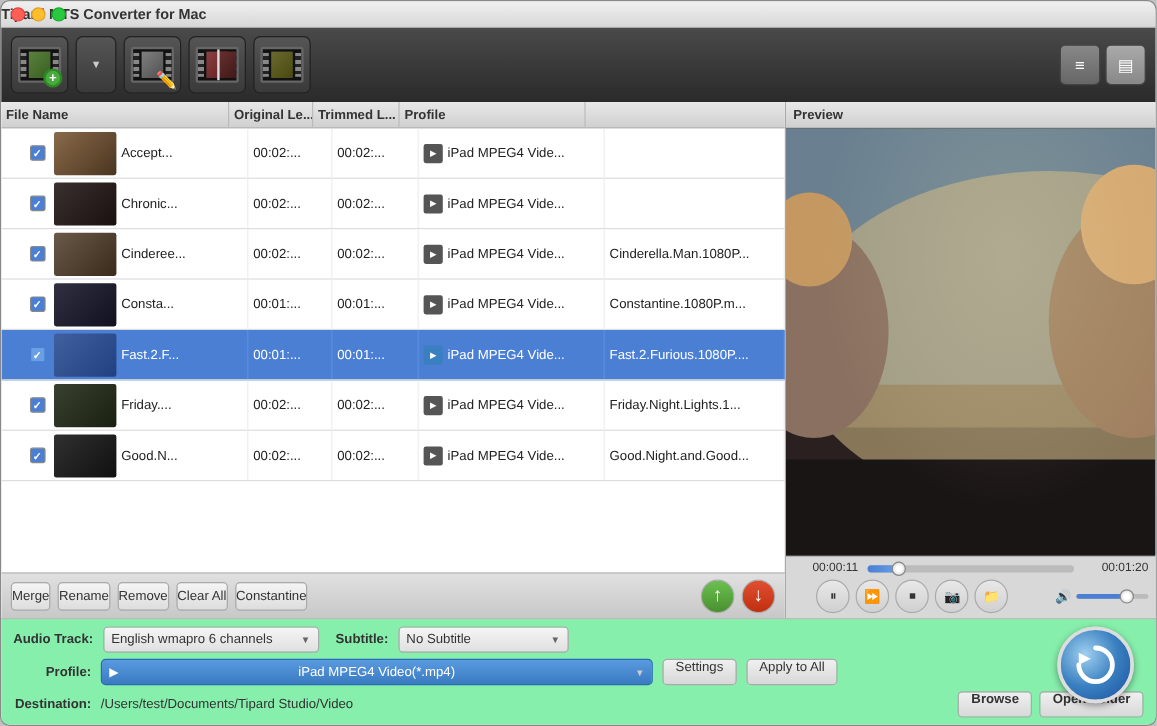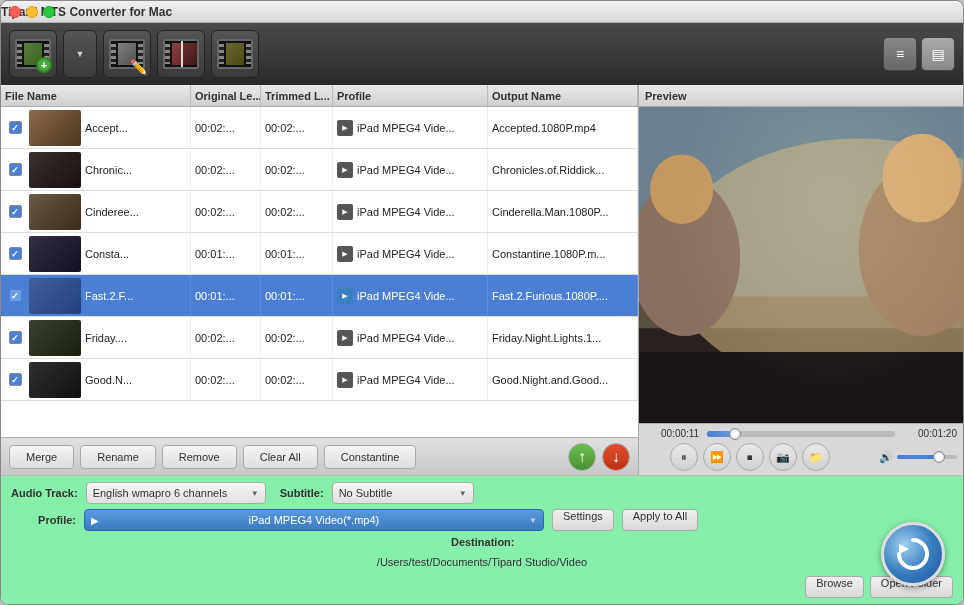--- a/index.html
+++ b/index.html
@@ -137,20 +137,21 @@
       flex: 1;
       overflow-y: auto;
     }
     .table-row {
       display: grid;
       grid-template-columns: 190px 70px 72px 155px 150px;
       height: 42px;
       border-bottom: 1px solid #ddd;
       align-items: center;
       cursor: pointer;
+      padding-left: 16px;
     }
     .table-row.selected { background: #4a7fd4; color: white; }
     .table-row.selected .td-cell { color: white; }
 
     .td-cell {
       padding: 0 4px;
       font-size: 11px;
       color: #222;
       overflow: hidden;
       white-space: nowrap;
@@ -346,21 +347,21 @@
       background: linear-gradient(to bottom, #e0e0e0, #c8c8c8);
       border-top: 1px solid #aaa;
       display: flex;
       align-items: center;
       padding: 0 8px;
       gap: 6px;
       flex-shrink: 0;
     }
     .action-btn {
       height: 24px;
-      padding: 0 16px;
+      padding: 0 0;
       background: linear-gradient(to bottom, #f5f5f5, #ddd);
       border: 1px solid #aaa;
       border-radius: 4px;
       font-size: 11px;
       color: #333;
       cursor: pointer;
       display: flex;
       align-items: center;
       white-space: nowrap;
     }
@@ -384,21 +385,21 @@
       border-top: 1px solid #bbb;
       padding: 6px 10px;
       flex-shrink: 0;
     }
     .settings-row {
       display: flex;
       align-items: center;
       gap: 8px;
       margin-bottom: 5px;
     }
-    .settings-row:last-child { margin-bottom: 0; flex-direction: column; }
+    .settings-row:last-child { margin-bottom: 0; }
     .settings-label {
       font-size: 11px;
       font-weight: bold;
       color: #333;
       min-width: 65px;
       text-align: right;
     }
     .settings-select {
       height: 22px;
       background: linear-gradient(to bottom, #f5f5f5, #e0e0e0);
@@ -546,57 +547,54 @@
   <div class="main-content">
     <div class="file-area">
 
       <div class="file-list">
 
         <div class="table-header">
           <div class="th-cell">File Name</div>
           <div class="th-cell">Original Le...</div>
           <div class="th-cell">Trimmed L...</div>
           <div class="th-cell">Profile</div>
-          <div class="th-cell">Output Name</div>
         </div>
 
         <div class="table-body">
 
           <div class="table-row">
             <div class="td-cell">
               <div class="cb-cell">
                   <div class="row-checkbox"></div>
                 </div>
               <div class="row-thumb thumb-1"></div>
               <span>Accept...</span>
             </div>
             <div class="td-cell">00:02:...</div>
             <div class="td-cell">00:02:...</div>
             <div class="td-cell">
               <div class="profile-icon">▶</div>
               <span>iPad MPEG4 Vide...</span>
             </div>
-            <div class="td-cell">Accepted.1080P.mp4</div>
           </div>
 
           <div class="table-row">
             <div class="td-cell">
               <div class="cb-cell">
                   <div class="row-checkbox"></div>
                 </div>
               <div class="row-thumb thumb-2"></div>
               <span>Chronic...</span>
             </div>
             <div class="td-cell">00:02:...</div>
             <div class="td-cell">00:02:...</div>
             <div class="td-cell">
               <div class="profile-icon">▶</div>
               <span>iPad MPEG4 Vide...</span>
             </div>
-            <div class="td-cell">Chronicles.of.Riddick...</div>
           </div>
 
           <div class="table-row">
             <div class="td-cell">
               <div class="cb-cell">
                   <div class="row-checkbox"></div>
                 </div>
               <div class="row-thumb thumb-3"></div>
               <span>Cinderee...</span>
             </div>
@@ -788,21 +786,21 @@
           <span>iPad MPEG4 Video(*.mp4)</span>
           <span class="select-arrow">▼</span>
         </div>
         <div class="settings-btn">Settings</div>
         <div class="settings-btn">Apply to All</div>
       </div>
 
       <div class="settings-row dest-row">
         <span class="settings-label">Destination:</span>
         <span class="dest-path">/Users/test/Documents/Tipard Studio/Video</span>
-        <div style="margin-left:auto; display:flex; gap:6px;">
+        <div style="margin-left:auto; display:flex; gap:6px;font-weight:bold;">
           <div class="settings-btn">Browse</div>
           <div class="settings-btn">Open Folder</div>
         </div>
       </div>
     </div>
 
     <div class="convert-btn">
       <svg width="36" height="36" viewBox="0 0 36 36">
         <path d="M18 4 A14 14 0 1 1 4 18" fill="none" stroke="white" stroke-width="4" stroke-linecap="round"></path>
         <polygon points="4,8 4,18 14,13" fill="white"></polygon>

